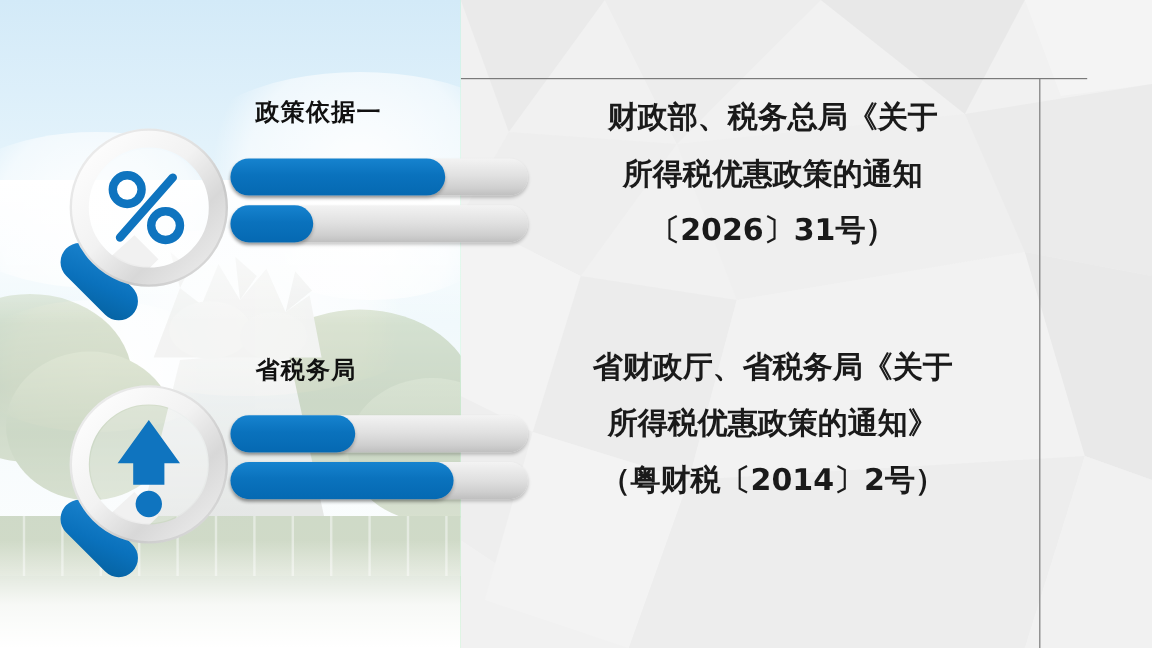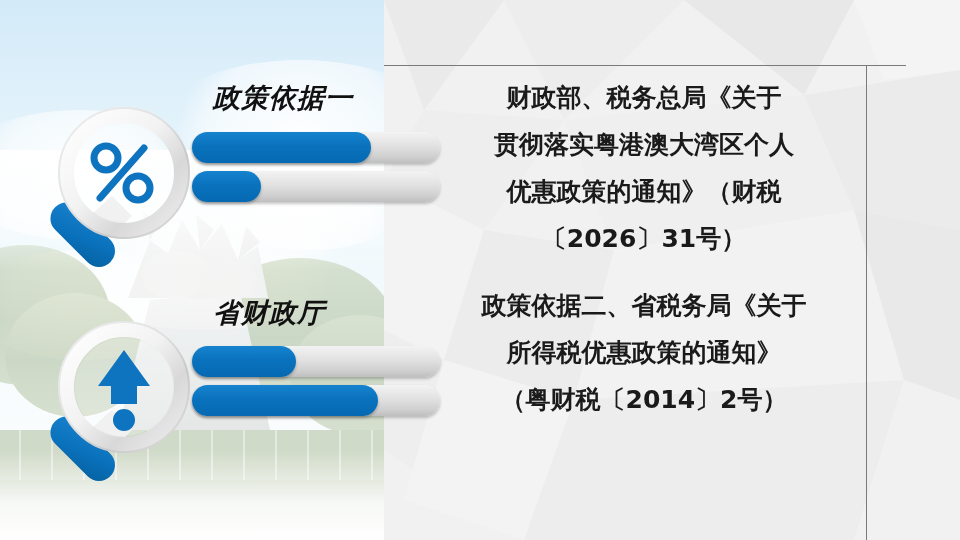--- a/index.html
+++ b/index.html
@@ -83,22 +83,22 @@
   .bar-fill{
     position:absolute;left:0;top:0;height:31px;border-radius:16px;
     background:linear-gradient(180deg,#1683cf 0%,#0a72bd 45%,#0569b2 100%);
     box-shadow:0 2px 3px rgba(0,0,0,.25);
   }
 
   
   .heading{
     position:absolute;
     font-family:"DejaVu Sans","Liberation Sans",sans-serif;
-    font-weight:bold;font-size:27px;color:#111111;
-    letter-spacing:1px;white-space:nowrap;font-style:italic;
+    font-weight:bold;font-size:20px;color:#111111;
+    letter-spacing:1px;white-space:nowrap;
   }
   .h1{left:213px;top:80px;}
   .h2{left:213px;top:295px;}
 
   
   .para{
     position:absolute;
     font-family:"DejaVu Sans","Liberation Sans",sans-serif;
     font-weight:bold;color:#1a1a1a;
     font-size:25px;line-height:47px;text-align:center;
@@ -188,27 +188,26 @@
       <polygon points="0,330 60,360 30,470 0,450" fill="#eeeeee"></polygon>
       <polygon points="60,360 190,400 140,540 20,500" fill="#f3f3f3"></polygon>
       <polygon points="190,400 520,380 470,540 140,540" fill="#ededed"></polygon>
       <polygon points="520,380 576,400 576,540 470,540" fill="#f1f1f1"></polygon>
     </svg>
     <div class="rule-h"></div>
     <div class="rule-v"></div>
 
     <div class="para p1">
       <div>财政部、税务总局《关于</div>
-      <div>贯彻落实粤港澳大湾区个人</div>
-      <div>优惠政策的通知》（财税</div>
+      <div>所得税优惠政策的通知</div>
       <div>〔2026〕31号）</div>
     </div>
 
     <div class="para p2">
-      <div>政策依据二、省税务局《关于</div>
+      <div>省财政厅、省税务局《关于</div>
       <div>所得税优惠政策的通知》</div>
       <div>（粤财税〔2014〕2号）</div>
     </div>
   </div>
 
   <div class="group g1">
     <div class="mag">
       <svg width="200" height="200" viewBox="0 0 200 200">
         <defs>
           <linearGradient id="ringg1" x1="0" y1="0" x2="1" y2="1">
@@ -283,15 +282,15 @@
       <div class="bar-track" style="width:248px;">
         <div class="bar-fill" id="g2b1" style="width: 104.16px;"></div>
       </div>
       <div class="bar-track" style="width:248px;">
         <div class="bar-fill" id="g2b2" style="width: 186px;"></div>
       </div>
     </div>
   </div>
 
   <div class="heading h1">政策依据一</div>
-  <div class="heading h2">省财政厅</div>
+  <div class="heading h2">省税务局</div>
 
 </div>
 
 </body></html>

